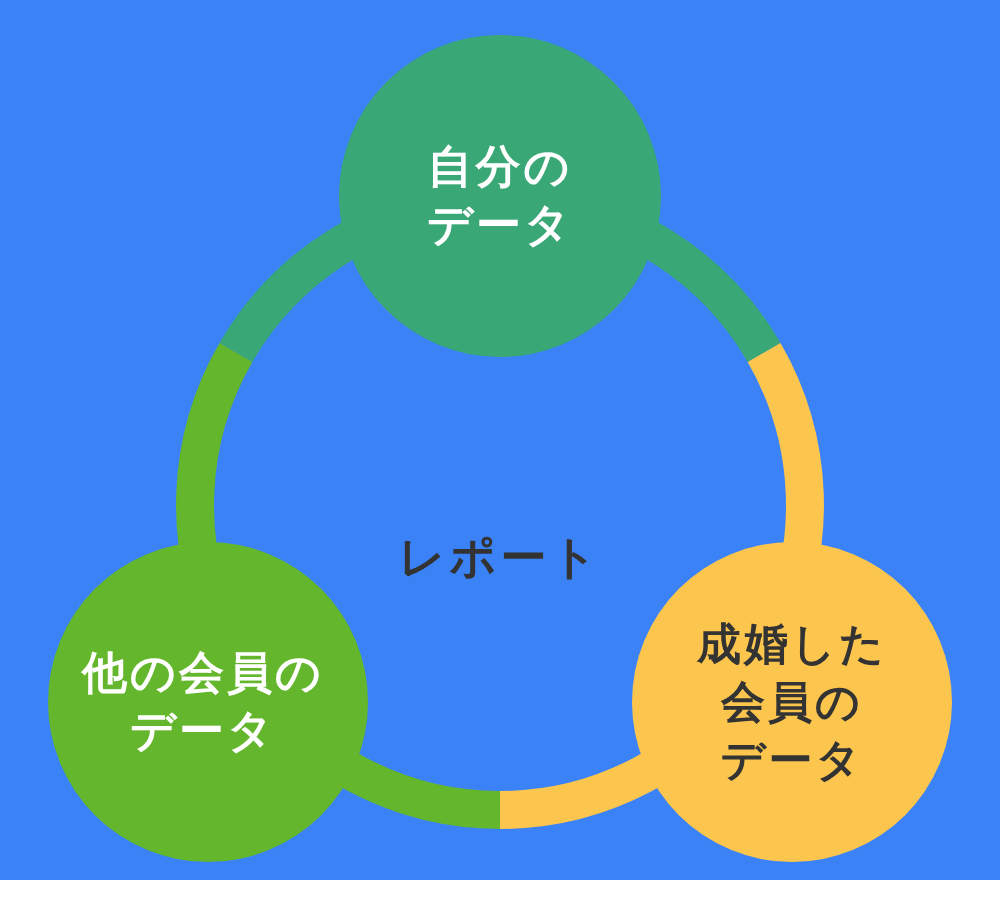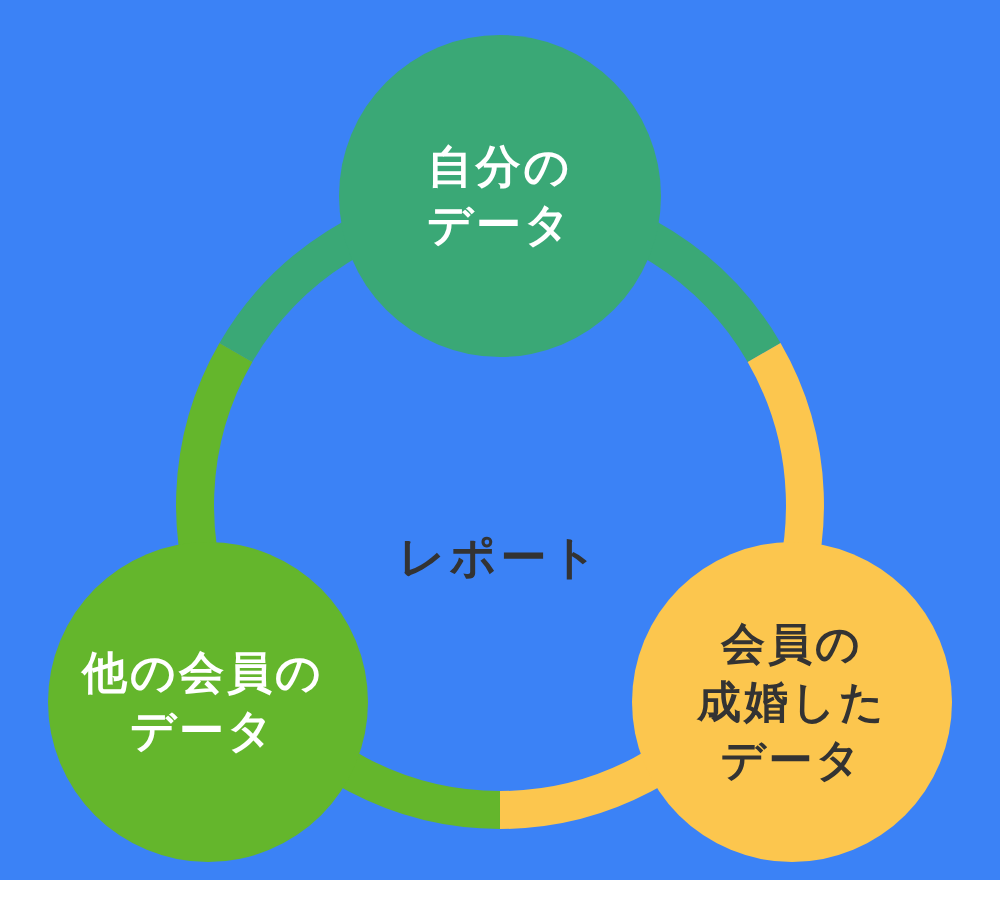--- a/index.html
+++ b/index.html
@@ -56,20 +56,20 @@
     <span class="line">自分の</span>
     <span class="line">データ</span>
   </div>
 
   <div id="label-others" class="label node-label" style="color: rgb(255, 255, 255);">
     <span class="line">他の会員の</span>
     <span class="line">データ</span>
   </div>
 
   <div id="label-married" class="label node-label" style="color: rgb(51, 51, 51);">
+    <span class="line">成婚した</span>
     <span class="line">会員の</span>
-    <span class="line">成婚した</span>
     <span class="line">データ</span>
   </div>
 
   <div id="center-subtitle" class="label" style="color: rgb(51, 51, 51);">レポート</div>
 
 </div>
 
 </body></html>

